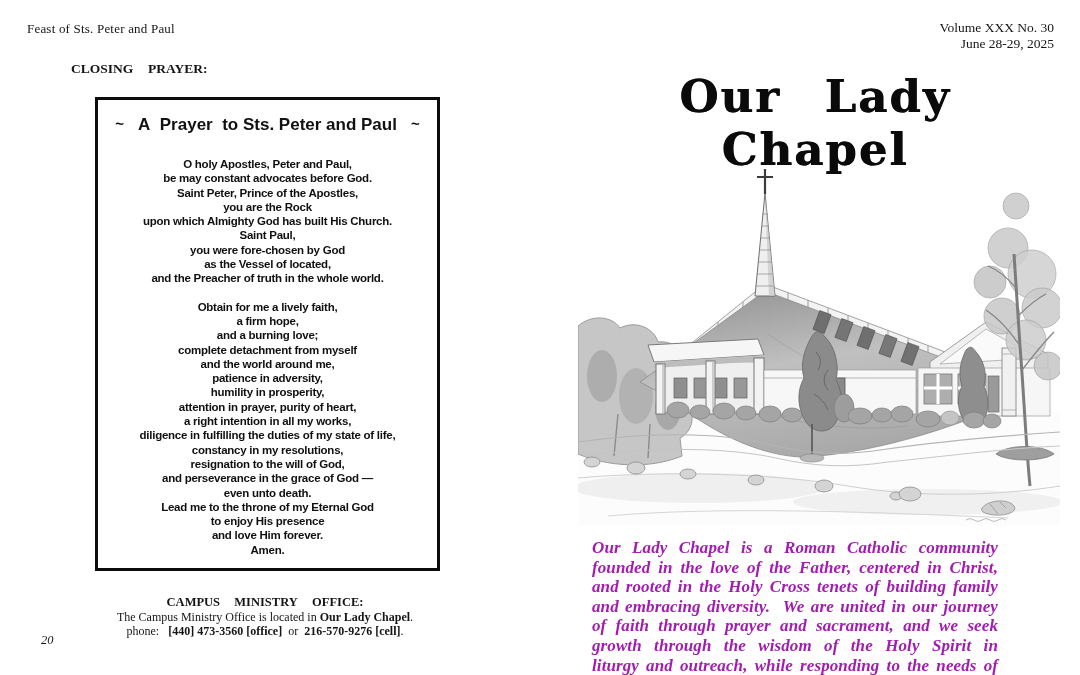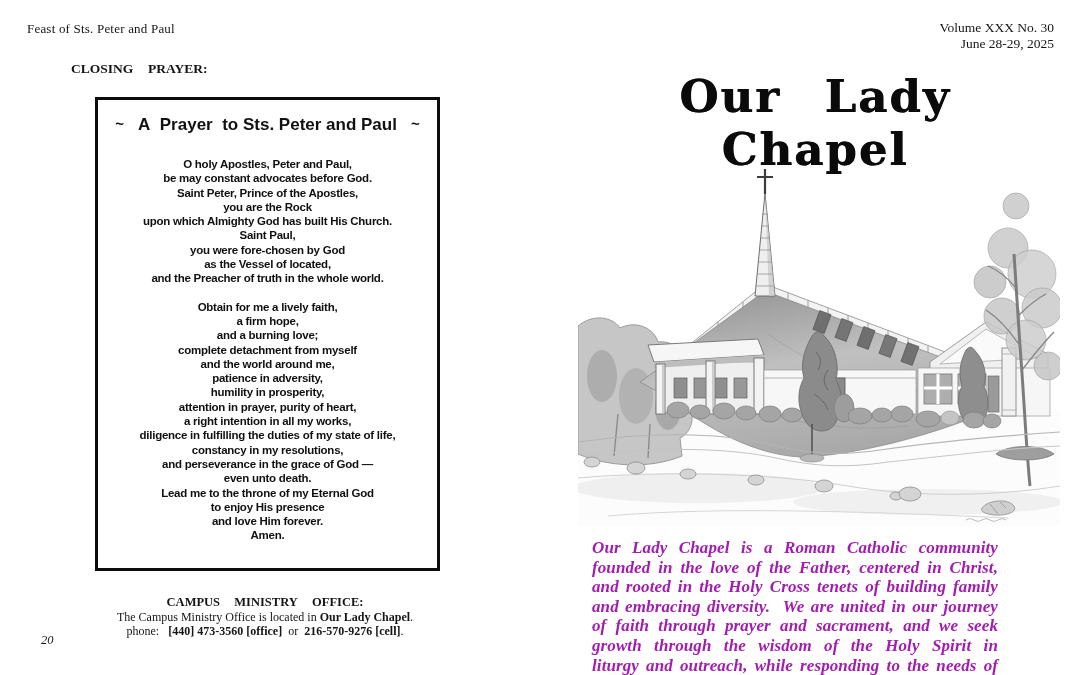--- a/index.html
+++ b/index.html
@@ -77,20 +77,21 @@
           <div class="line">a firm hope,</div>
           <div class="line">and a burning love;</div>
           <div class="line">complete detachment from myself</div>
           <div class="line">and the world around me,</div>
           <div class="line">patience in adversity,</div>
           <div class="line">humility in prosperity,</div>
           <div class="line">attention in prayer, purity of heart,</div>
           <div class="line">a right intention in all my works,</div>
           <div class="line">diligence in fulfilling the duties of my state of life,</div>
           <div class="line">constancy in my resolutions,</div>
+          <div class="line">resignation to the will of God,</div>
           <div class="line">and perseverance in the grace of God —</div>
           <div class="line">even unto death.</div>
           <div class="line">Lead me to the throne of my Eternal God</div>
           <div class="line">to enjoy His presence</div>
           <div class="line">and love Him forever.</div>
           <div class="line">Amen.</div>
         </div>
     </div>
   </div>
 

